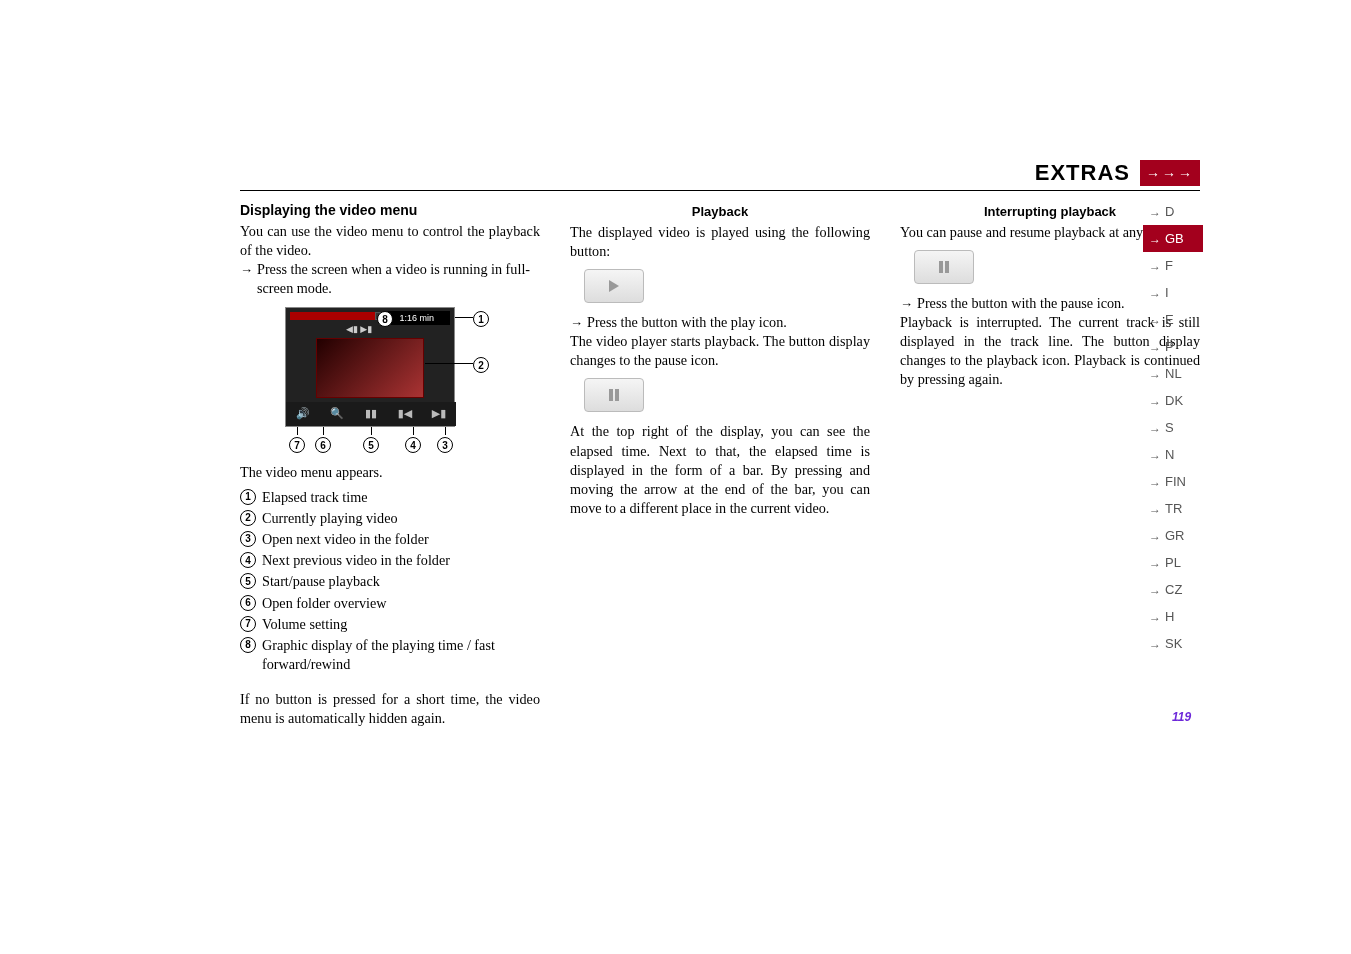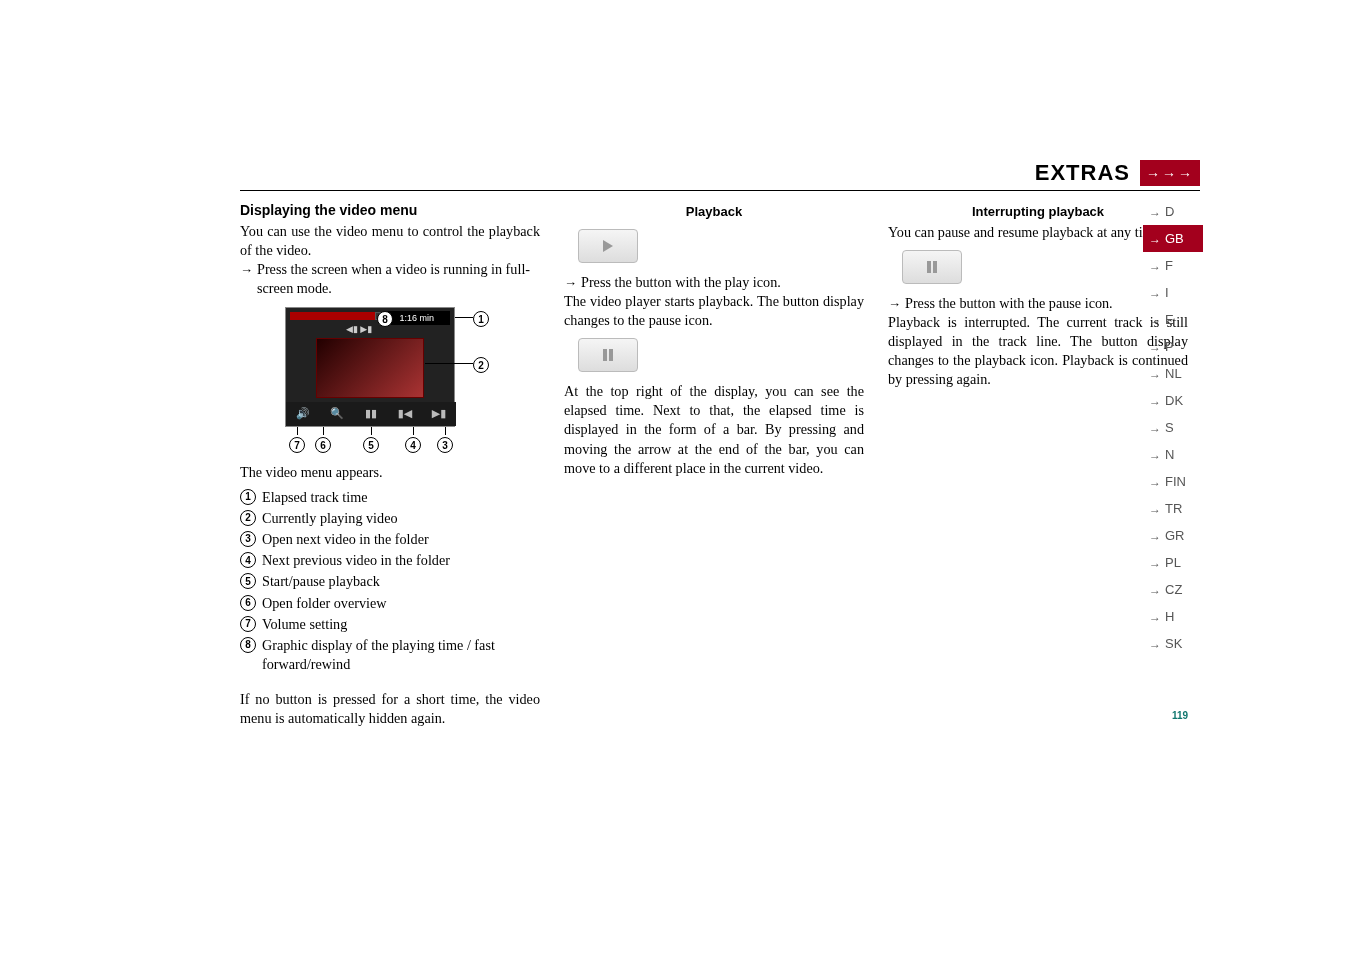--- a/index.html
+++ b/index.html
@@ -42,21 +42,21 @@
     font-size: 14px;
     letter-spacing: 2px;
   }
   .hr {
     border: none;
     border-top: 1px solid #000;
     margin-bottom: 10px;
   }
   .columns {
     display: flex;
-    gap: 24px;
+    gap: 30px;
   }
   .col {
     width: 300px;
     font-size: 14.2px;
     line-height: 1.35;
   }
   .col h3.sub {
     font-family: Arial, Helvetica, sans-serif;
     font-weight: bold;
     font-size: 14px;
@@ -196,24 +196,25 @@
   }
   .nav-item .arr { margin-right: 4px; font-size: 12px; }
   .nav-item.active {
     background: #a3001d;
     color: #fff;
   }
   .page-number {
     position: absolute;
     font-family: Arial, sans-serif;
     font-weight: bold;
-    color: #0f766e;
-    font-size: 10px;
+    color: #6d28d9;
+    font-size: 12px;
     left: 1172px;
     top: 710px;
+    font-style: italic;
   }
 </style>
 </head>
 <body>
 
 <div class="page">
   <div class="header-row">
     <div class="header-title">EXTRAS</div>
     <div class="arrows-box">→→→</div>
   </div>
@@ -299,20 +300,21 @@
             <span class="circ">8</span>
             <span>Graphic display of the playing time / fast forward/rewind</span>
           </div>
       </div>
 
       <p class="justify" style="margin-top:16px;">If no button is pressed for a short time, the video menu is automatically hidden again.</p>
     </div>
 
     <div class="col">
       <h4 class="mini">Playback</h4>
+      <p class="justify">The displayed video is played using the following button:</p>
       <div class="icon-button">
         <svg width="16" height="16" viewBox="0 0 16 16">
             <polygon points="3,2 13,8 3,14" fill="#999"></polygon>
           </svg>
       </div>
       <div class="bullet-line">
         <span class="bullet-arrow">→</span>
         <span>Press the button with the play icon.</span>
       </div>
       <p class="justify">The video player starts playback. The button display changes to the pause icon.</p>

